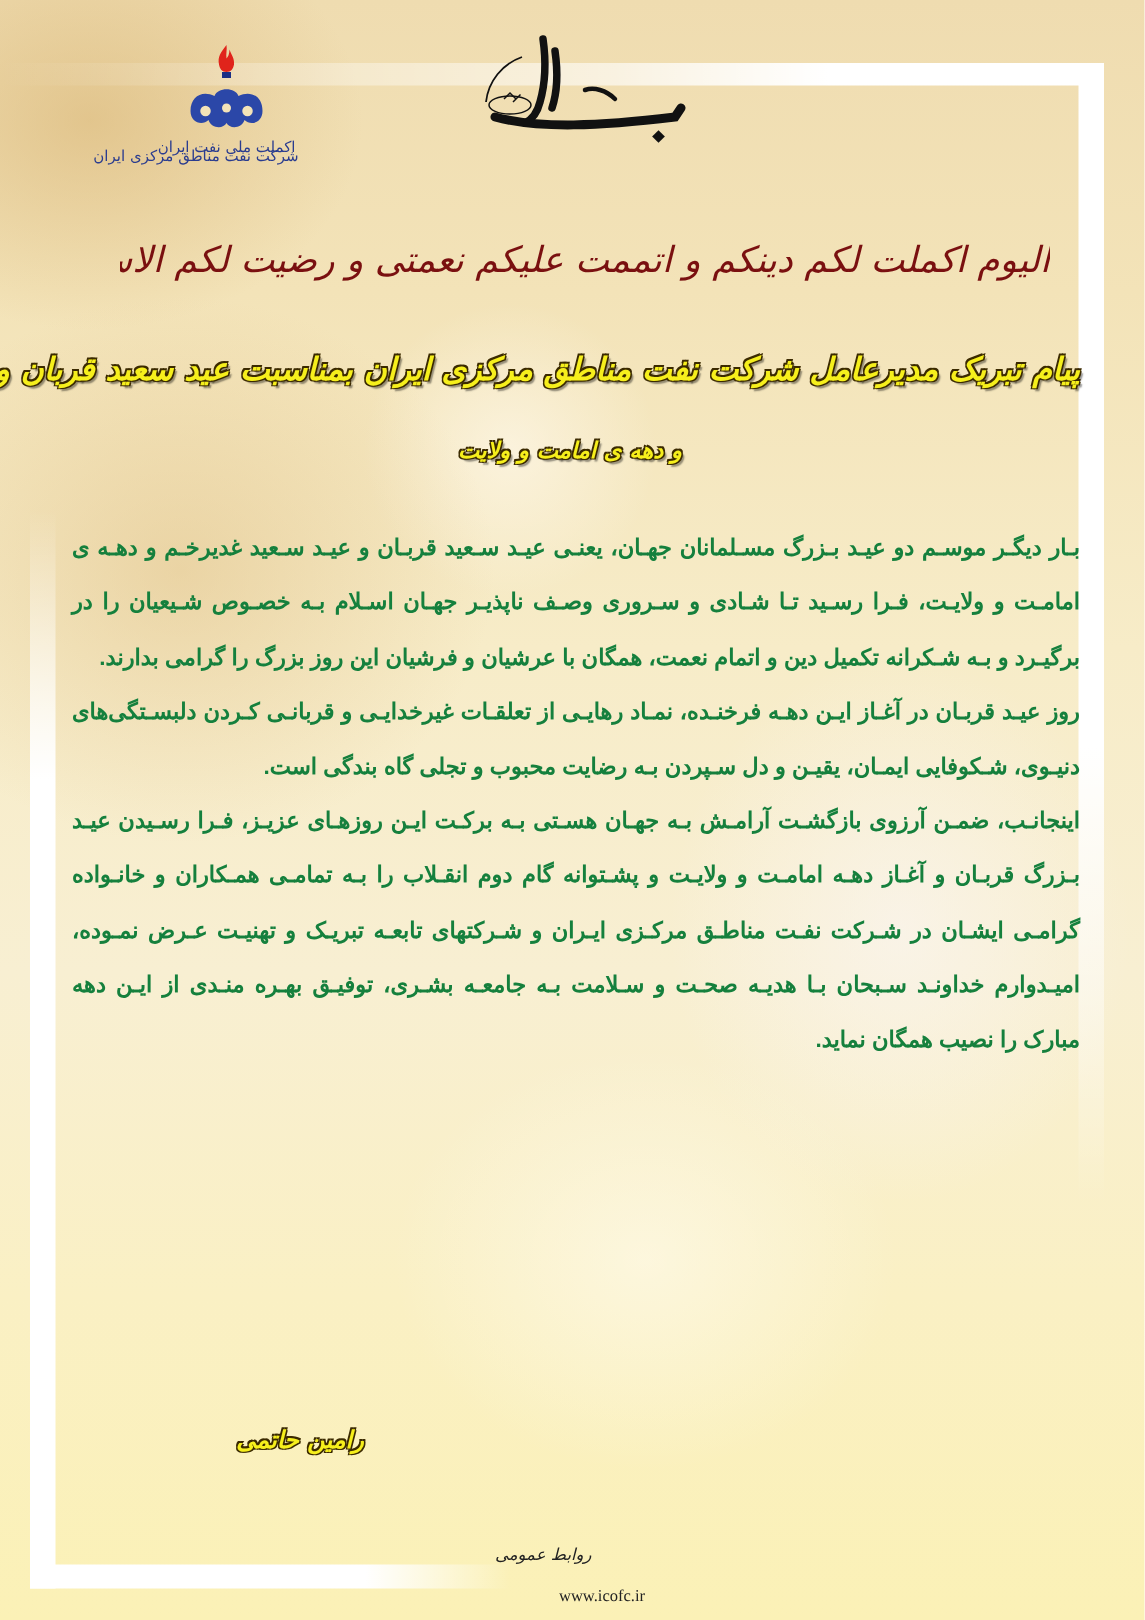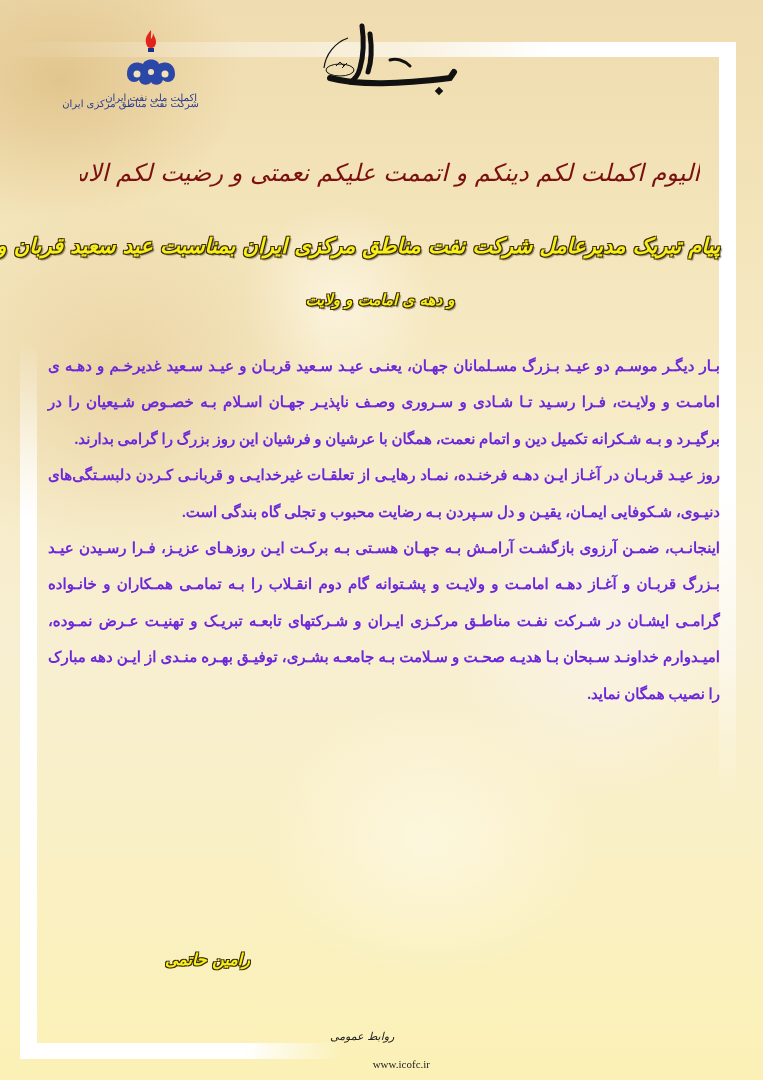--- a/index.html
+++ b/index.html
@@ -49,27 +49,27 @@
       color: #f6ef1c;
       text-shadow: 1px 1px 0 #3b2a00, -1px -1px 0 #3b2a00, 1px -1px 0 #3b2a00, -1px 1px 0 #3b2a00, 2px 2px 1px rgba(0,0,0,0.4);
     }
     .title-line1 { font-size: 21px; line-height: 48px; white-space: nowrap; }
     .title-line2 { font-size: 15px; line-height: 48px; margin-top: 6px; }
 
     
     .body-text {
       position: absolute; left: 48px; top: 348px; width: 672px;
       direction: rtl; text-align: justify; text-align-last: right;
-      font-family: Liberation Serif, serif; font-weight: bold;
-      font-size: 15px; line-height: 36.4px; color: #6d28d9;
+      font-family: Liberation Sans, sans-serif; font-weight: bold;
+      font-size: 15px; line-height: 36.4px; color: #15803d;
     }
     .body-text p { margin: 0; }
 
     .signature {
-      position: absolute; left: 150px; top: 950px; width: 100px; text-align: right;
+      position: absolute; left: 150px; top: 950px; width: 100px; text-align: center;
       direction: rtl; font-family: "DejaVu Serif", serif; font-style: italic; font-weight: bold;
       font-size: 16px; color: #f6ef1c;
       text-shadow: 1px 1px 0 #3b2a00, -1px -1px 0 #3b2a00, 1px -1px 0 #3b2a00, -1px 1px 0 #3b2a00;
     }
 
     .footer-dept {
       position: absolute; left: 330px; top: 1030px; width: 100px; text-align: left;
       direction: rtl; font-family: "DejaVu Serif", serif; font-style: italic; font-size: 11px; color: #222;
     }
     .footer-url {

